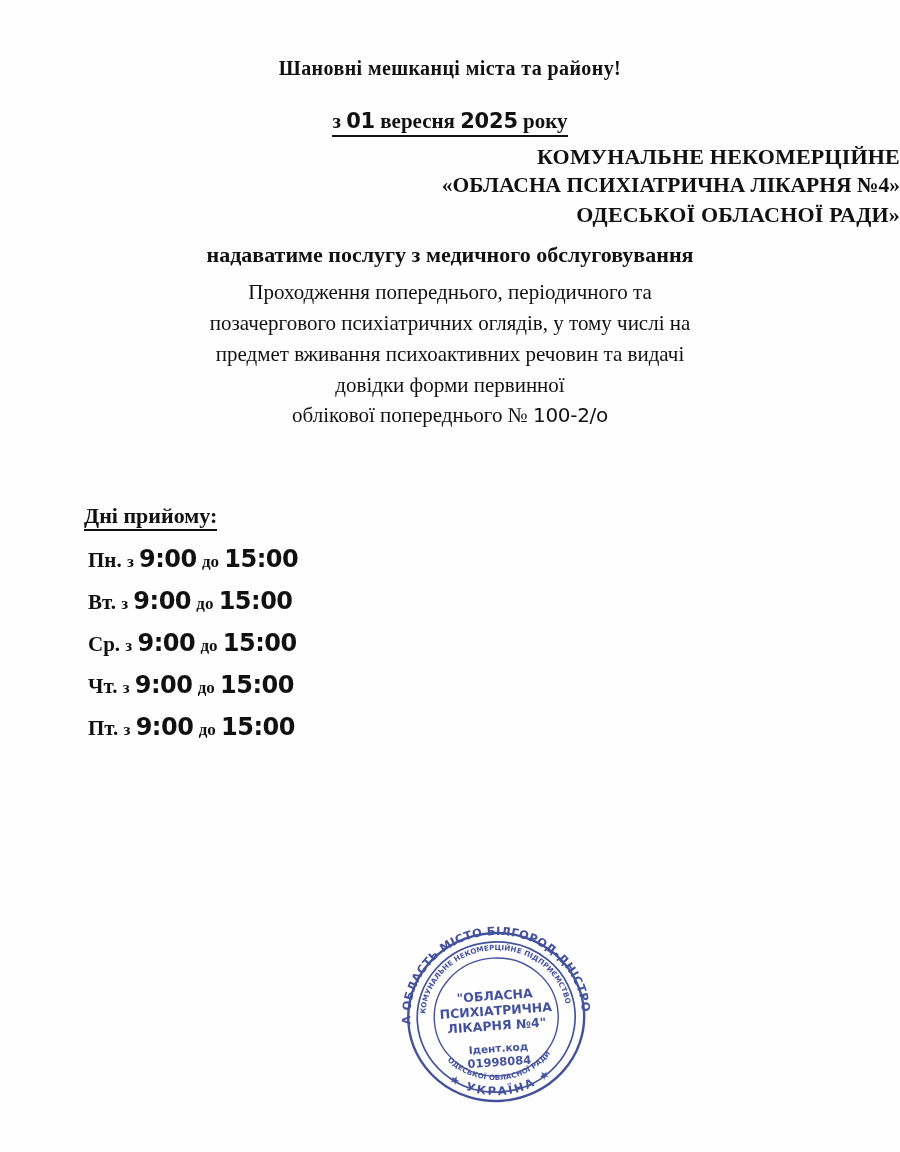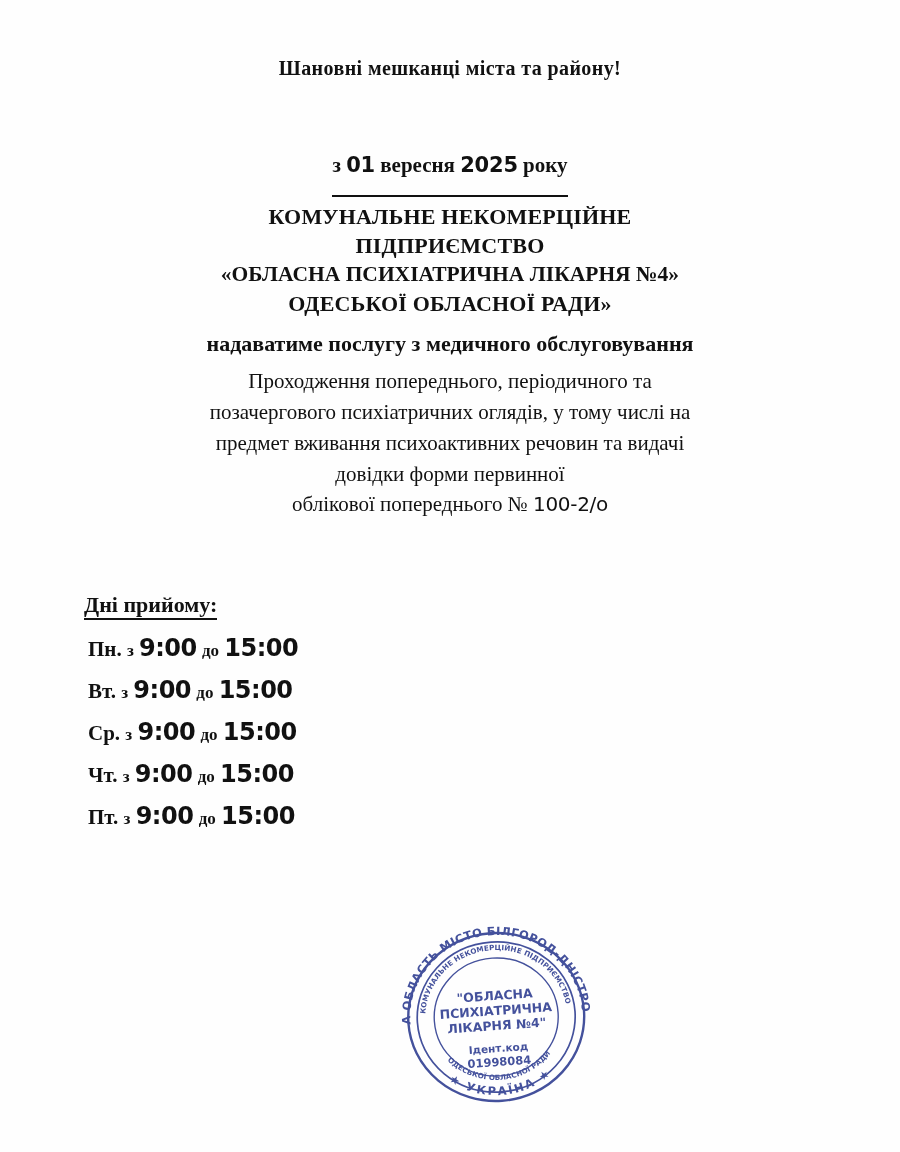--- a/index.html
+++ b/index.html
@@ -40,32 +40,32 @@
   .date-line {
     margin: 0;
     padding-top: 28px;
     font-size: 21px;
     font-weight: bold;
     line-height: 1.25;
   }
   .date-line .inner {
     display: inline-block;
     border-bottom: 2px solid #111;
-    padding-bottom: 17px;
-    margin-top: 44px;
+    padding-bottom: 1px;
   }
   .numfont {
     font-family: "DejaVu Sans", sans-serif;
     font-weight: bold;
     letter-spacing: -0.2px;
   }
 
   .org-block {
     margin: 0;
     padding-top: 5px;
+    text-align: right;
   }
   .org-line {
     font-size: 22px;
     font-weight: bold;
     line-height: 1.32;
     letter-spacing: 0.2px;
     white-space: nowrap;
   }
   .org-line.wide {
     font-size: 21.5px;
@@ -184,21 +184,20 @@
 <div class="page">
 
   <div class="center salutation">Шановні мешканці міста та району!</div>
 
   <div class="center date-line">
     <span class="inner"><span>з </span><span class="numfont">01</span><span> вересня </span><span class="numfont">2025</span><span> року</span></span>
   </div>
 
   <div class="center org-block">
     <div class="org-line">КОМУНАЛЬНЕ НЕКОМЕРЦІЙНЕ</div>
-    <div class="org-line">ПІДПРИЄМСТВО</div>
     <div class="org-line wide">«ОБЛАСНА ПСИХІАТРИЧНА ЛІКАРНЯ №4»</div>
     <div class="org-line">ОДЕСЬКОЇ ОБЛАСНОЇ РАДИ»</div>
   </div>
 
   <div class="center service-block">
     <div class="service-line">надаватиме послугу з медичного обслуговування</div>
   </div>
 
   <div class="center detail-block">
     <div class="detail-line">Проходження попереднього, періодичного та</div>

